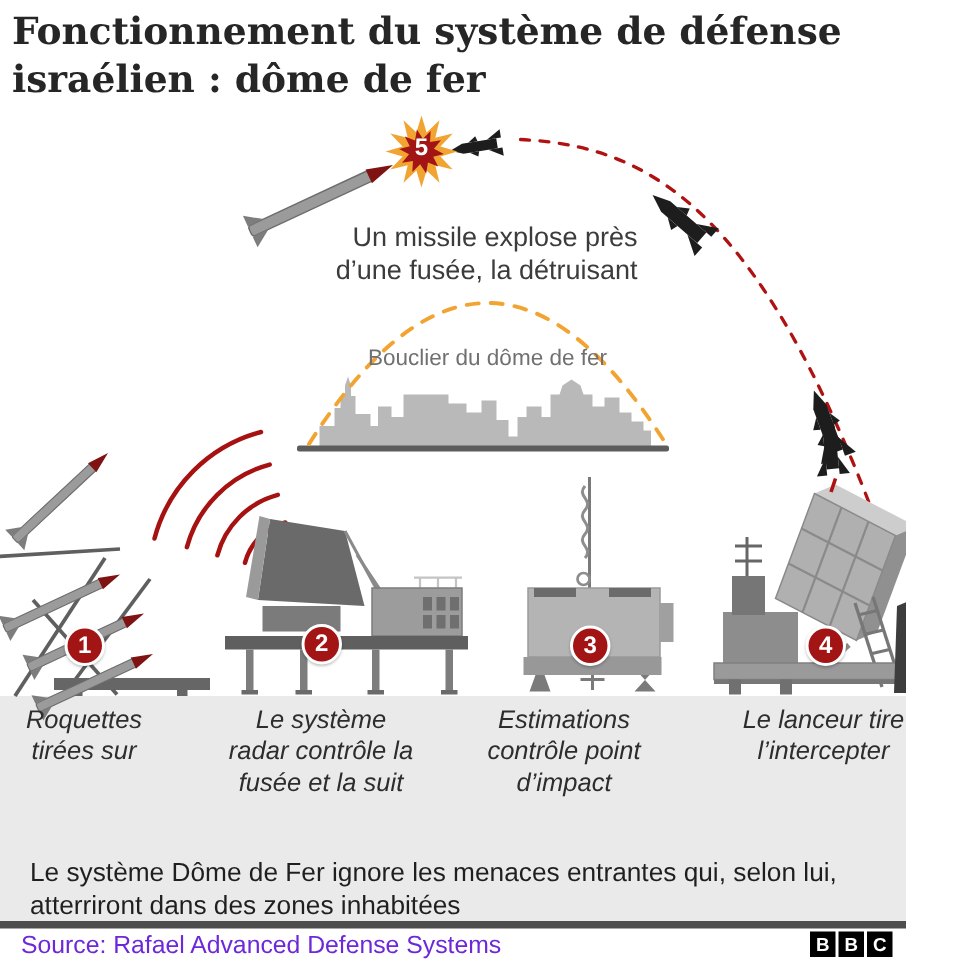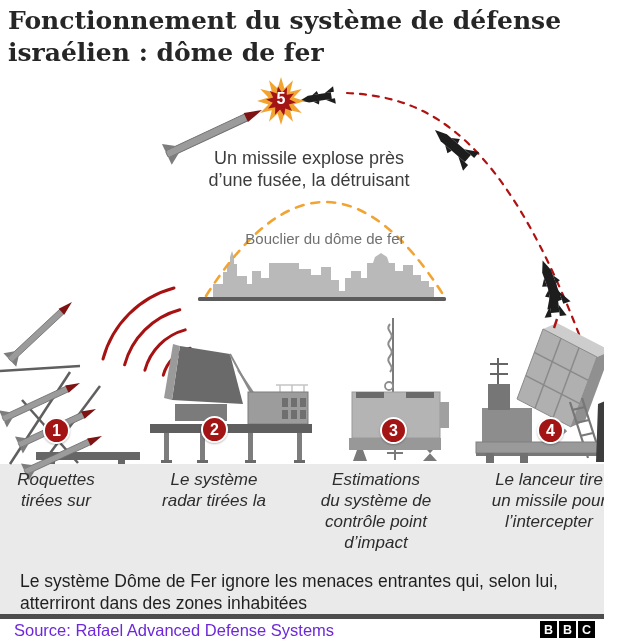--- a/index.html
+++ b/index.html
@@ -13,21 +13,21 @@
   }
   html,body{margin:0;padding:0;background:#fff;}
   body{font-family:"Liberation Sans",sans-serif;}
   .stage{position:relative;width:604px;height:644px;overflow:hidden;background:#fff;}
   .stage svg{position:absolute;left:0;top:0;}
   .title{position:absolute;left:8px;top:5px;width:624px;
          font-family:"DejaVu Serif","Liberation Serif",serif;
          font-weight:bold;font-size:25px;line-height:32px;color:var(--text_dark);}
   .gray-ground{position:absolute;left:0;top:464px;width:640px;height:150px;background:var(--bg_gray);}
   .divider{position:absolute;left:0;top:614px;width:640px;height:5px;background:var(--divider);}
-  .explosion-caption{position:absolute;left:193px;top:147px;width:232px;text-align:center;
+  .explosion-caption{position:absolute;left:193px;top:147px;width:232px;text-align:right;
          font-size:18px;line-height:22px;color:var(--text_mid);}
   .shield-label{position:absolute;left:204px;top:230px;width:242px;text-align:center;
          font-size:15px;color:var(--text_gray);}
   .badge{position:absolute;width:27px;height:27px;border-radius:50%;background:var(--red);
          border:2px solid #fff;box-sizing:border-box;color:#fff;font-weight:bold;font-size:16px;
          display:flex;align-items:center;justify-content:center;box-shadow:0 1px 2px rgba(0,0,0,.25);}
   .explosion-num{position:absolute;left:267px;top:90px;width:28px;text-align:center;
          color:#fff;font-weight:bold;font-size:16px;}
   .caption{position:absolute;top:469px;text-align:center;font-size:17px;line-height:21px;color:#2d2d2d;font-style:italic;}
   .footnote{position:absolute;left:8px;top:570px;width:624px;font-size:17.5px;line-height:22px;color:#1f1f1f;margin-left:12px;}
@@ -217,31 +217,30 @@
   <div class="badge" style="left:201px;top:416px;">2</div>
   <div class="badge" style="left:380px;top:417px;">3</div>
   <div class="badge" style="left:537px;top:417px;">4</div>
 
   <div class="caption" style="left:6px;width:100px;">
     <div>Roquettes</div>
     <div>tirées sur</div>
   </div>
   <div class="caption" style="left:144px;width:140px;">
     <div>Le système</div>
-    <div>radar tirées la</div>
+    <div>radar contrôle la</div>
+    <div>fusée et la suit</div>
   </div>
   <div class="caption" style="left:306px;width:140px;">
     <div>Estimations</div>
-    <div>du système de</div>
     <div>contrôle point</div>
     <div>d’impact</div>
   </div>
   <div class="caption" style="left:477px;width:144px;">
     <div>Le lanceur tire</div>
-    <div>un missile pour</div>
     <div>l’intercepter</div>
   </div>
 
   <div class="footnote">
     <div>Le système Dôme de Fer ignore les menaces entrantes qui, selon lui,</div>
     <div>atterriront dans des zones inhabitées</div>
   </div>
 
   <div class="source">Source: Rafael Advanced Defense Systems</div>
   <div class="bbc">

